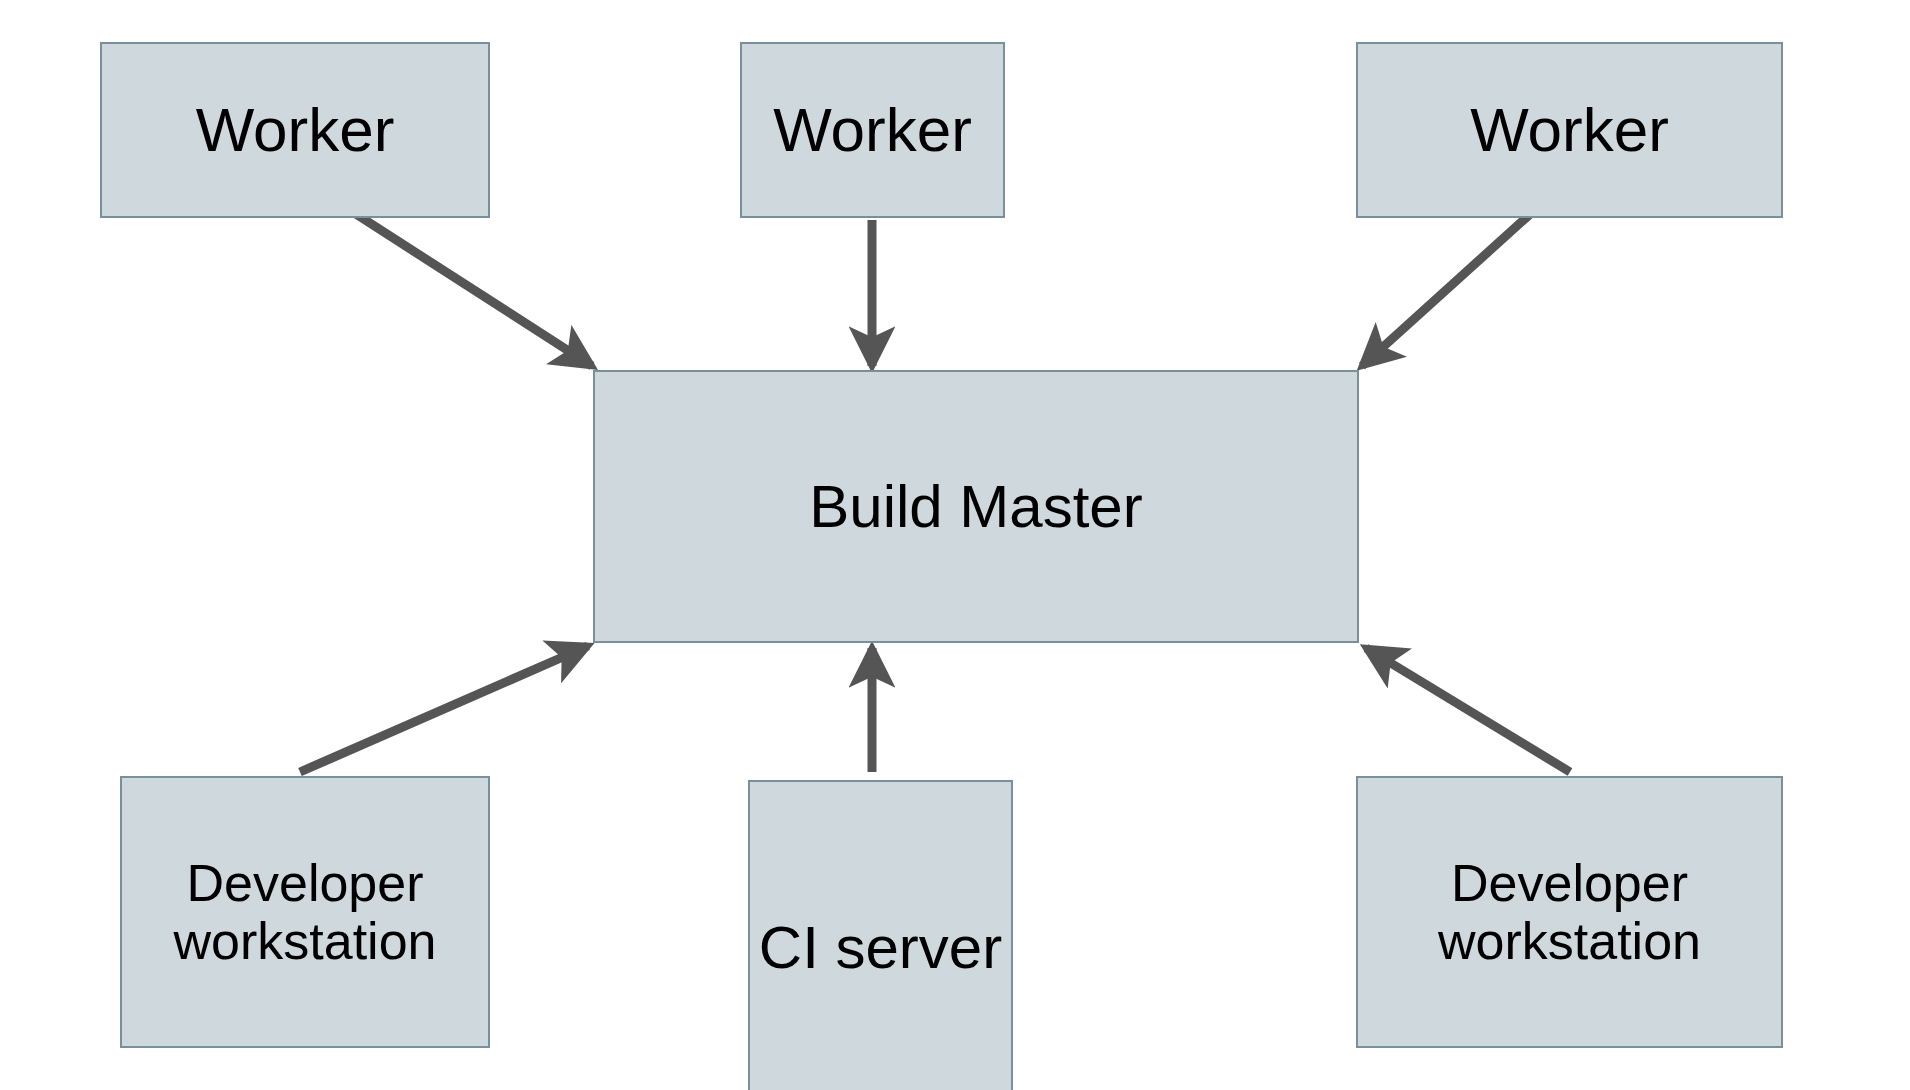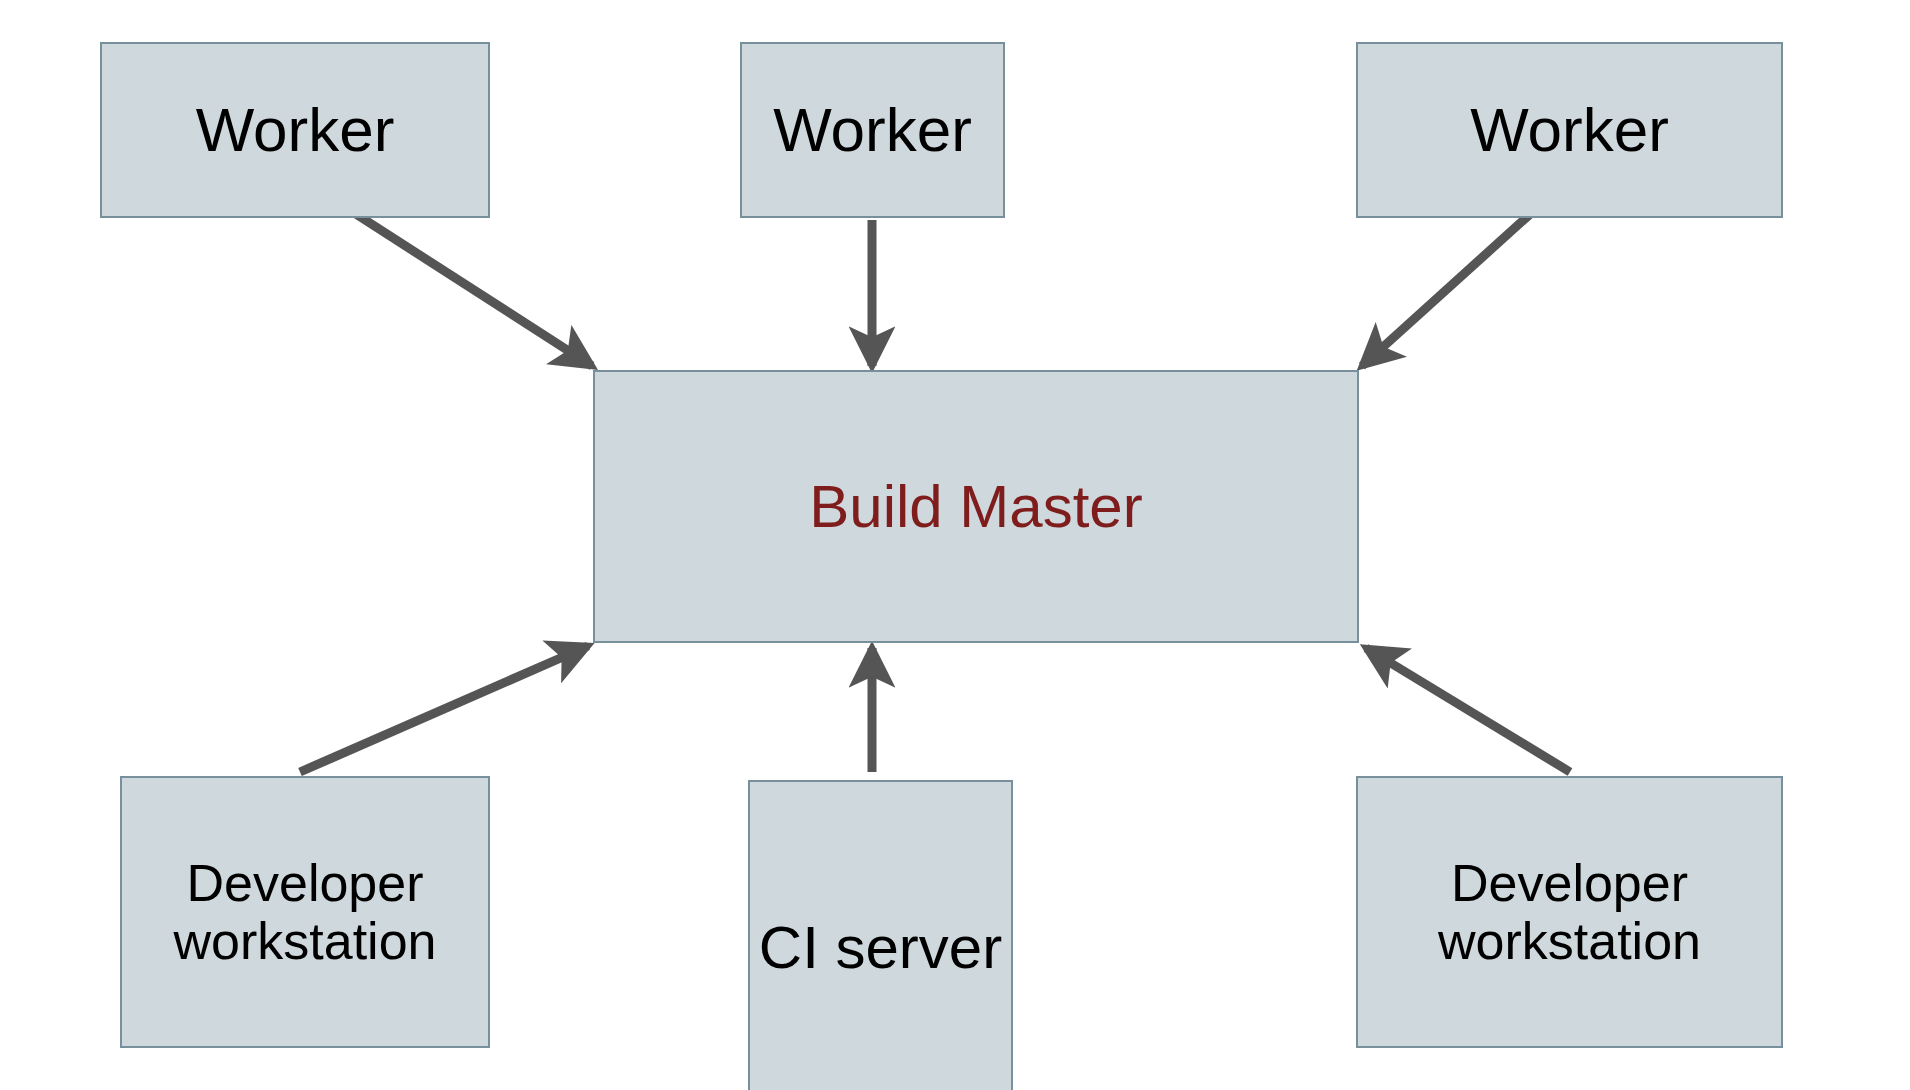--- a/index.html
+++ b/index.html
@@ -68,21 +68,21 @@
         <line x1="300" y1="772" x2="588" y2="646"></line>
         <line x1="872" y1="772" x2="872" y2="648"></line>
         <line x1="1570" y1="772" x2="1366" y2="648"></line>
       </g>
   </svg>
 
   <div id="nodes-group">
       <div class="node fs-worker" style="left: 100px; top: 42px; width: 390px; height: 176px; background: rgb(207, 216, 220); border-color: rgb(120, 144, 156); color: rgb(0, 0, 0);"><span class="node-label">Worker</span></div>
       <div class="node fs-worker" style="left: 740px; top: 42px; width: 265px; height: 176px; background: rgb(207, 216, 220); border-color: rgb(120, 144, 156); color: rgb(0, 0, 0);"><span class="node-label">Worker</span></div>
       <div class="node fs-worker" style="left: 1356px; top: 42px; width: 427px; height: 176px; background: rgb(207, 216, 220); border-color: rgb(120, 144, 156); color: rgb(0, 0, 0);"><span class="node-label">Worker</span></div>
-      <div class="node fs-master" style="left: 593px; top: 370px; width: 766px; height: 273px; background: rgb(207, 216, 220); border-color: rgb(120, 144, 156); color: #7f1d1d;"><span class="node-label">Build Master</span></div>
+      <div class="node fs-master" style="left: 593px; top: 370px; width: 766px; height: 273px; background: rgb(207, 216, 220); border-color: rgb(120, 144, 156); color: #000000;"><span class="node-label">Build Master</span></div>
       <div class="node fs-dev" style="left: 120px; top: 776px; width: 370px; height: 272px; background: rgb(207, 216, 220); border-color: rgb(120, 144, 156); color: rgb(0, 0, 0);"><span class="node-label">Developer
 workstation</span></div>
       <div class="node fs-ci" style="left: 740px; top: 780px; width: 265px; height: 336px; background: rgb(207, 216, 220); border-color: rgb(120, 144, 156); color: rgb(0, 0, 0); margin-left: 8px;"><span class="node-label">CI server</span></div>
       <div class="node fs-dev" style="left: 1356px; top: 776px; width: 427px; height: 272px; background: rgb(207, 216, 220); border-color: rgb(120, 144, 156); color: rgb(0, 0, 0);"><span class="node-label">Developer
 workstation</span></div>
     </div>
 
 </div>
 
 </body></html>

